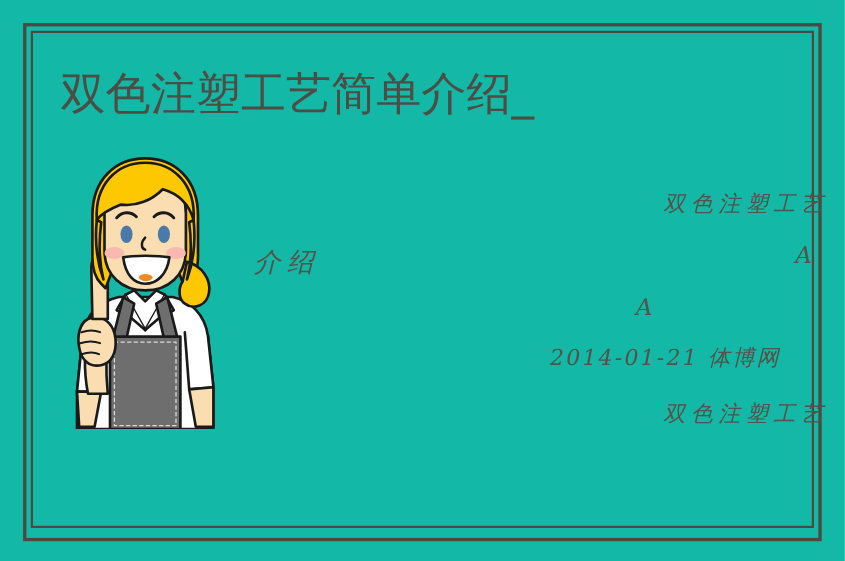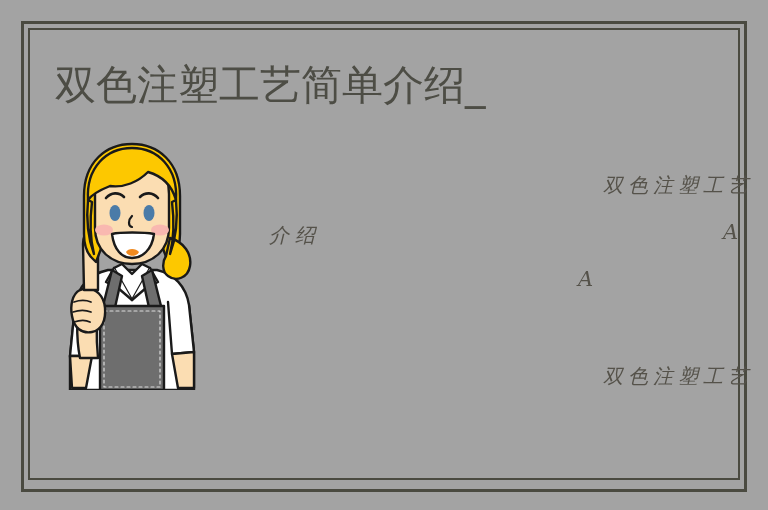--- a/index.html
+++ b/index.html
@@ -10,21 +10,21 @@
     width: 768px;
     height: 510px;
     overflow: hidden;
     background: #fdfdf2;
     font-family: "Liberation Sans", sans-serif;
   }
   .canvas {
     position: relative;
     width: 768px;
     height: 510px;
-    background: #a3a3a3;
+    background: #14b8a6;
     overflow: hidden;
   }
   
   .frame-outer {
     position: absolute;
     left: 21px;
     top: 21px;
     width: 726px;
     height: 471px;
     border: 3px solid #4a4a40;
@@ -58,23 +58,22 @@
     position: absolute;
     color: #55524a;
     font-family: "DejaVu Serif", "Liberation Serif", serif;
     white-space: nowrap;
     z-index: 6;
     font-style: italic;
   }
   .hw-jieshao {
     left: 231px;
     top: 222px;
-    font-size: 20px;
+    font-size: 24px;
     letter-spacing: 6px;
-    margin-left: 38px;
   }
   .hw-line1 {
     left: 603px;
     top: 172px;
     font-size: 20px;
     letter-spacing: 5px;
   }
   .hw-a1 {
     left: 723px;
     top: 220px;
@@ -188,16 +187,17 @@
   </div>
 
   <div class="hand hw-jieshao">介绍</div>
 
   <div class="hand hw-line1">双色注塑工艺</div>
 
   <div class="hand hw-a1">A</div>
 
   <div class="hand hw-a2">A</div>
 
+  <div class="hand hw-date">2014-01-21 体博网</div>
 
   <div class="hand hw-line2">双色注塑工艺</div>
 
 </div>
 
 </body></html>

